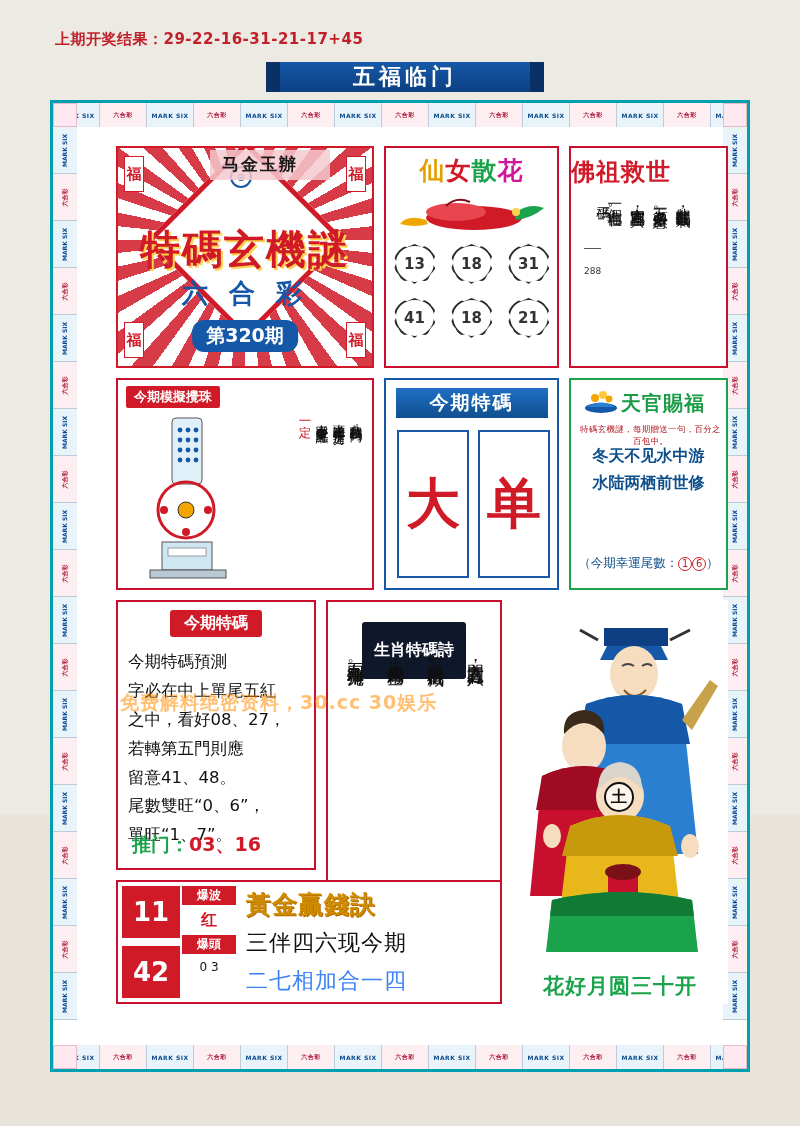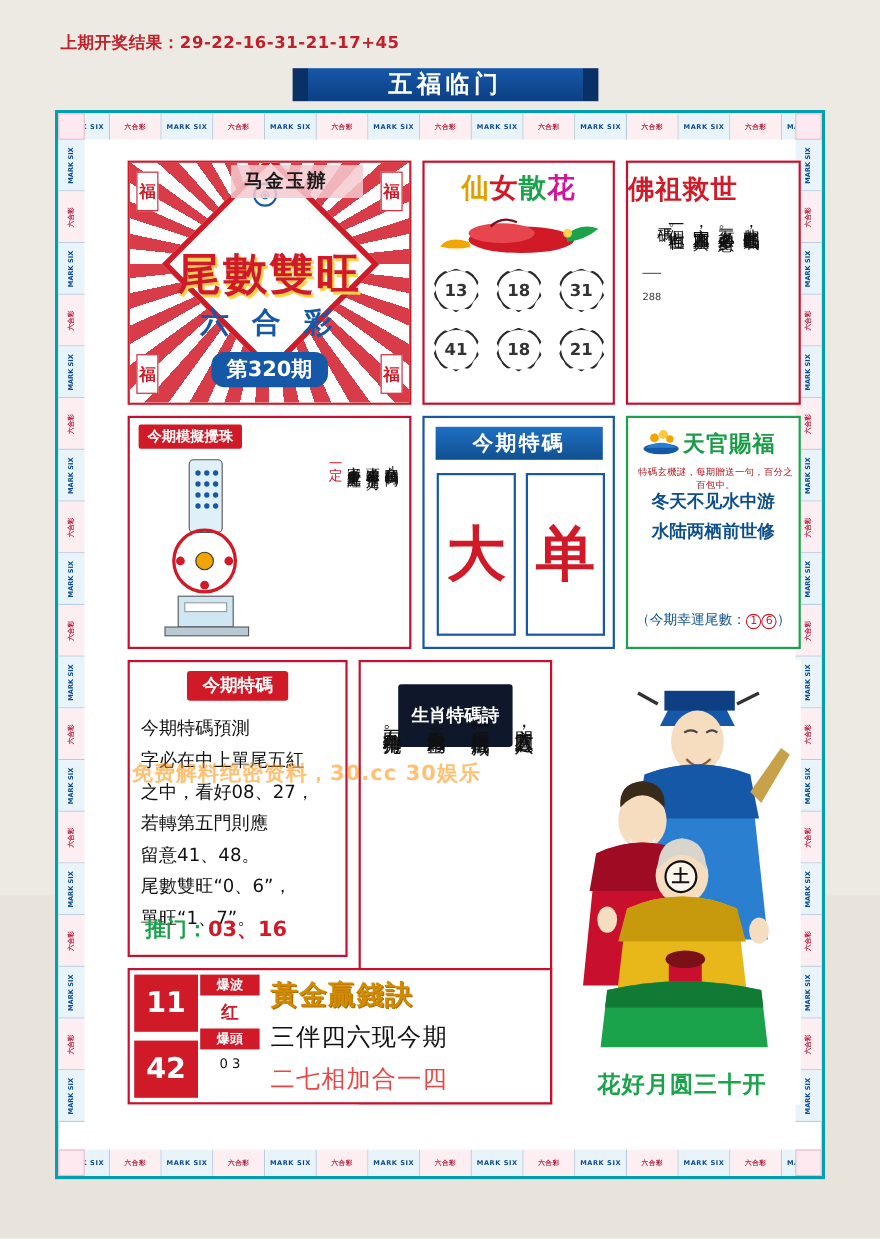--- a/index.html
+++ b/index.html
@@ -322,21 +322,21 @@
   .gm-val2 { text-align: center; font-size: 12px; color: #111; height: 26px; line-height: 26px; }
   .gold-title {
     position: absolute; left: 128px; top: 6px; font-size: 25px; font-weight: bold;
     color: #d08b00; letter-spacing: 1px;
     text-shadow: 1px 1px 0 #b06a00;
   }
   .gold-l1 {
     position: absolute; left: 128px; top: 46px; font-size: 22px; color: #111; letter-spacing: 1px;
   }
   .gold-l2 {
-    position: absolute; left: 128px; top: 84px; font-size: 22px; color: #ef4444; letter-spacing: 1px; text-align: center;
+    position: absolute; left: 128px; top: 84px; font-size: 22px; color: #3b82f6; letter-spacing: 1px; text-align: center;
   }
 
   
   .god-box {
     position: absolute; left: 434px; top: 472px; width: 216px; height: 404px;
     background: #fff;
   }
   .god-caption {
     position: absolute; left: 0; bottom: 4px; width: 100%; text-align: center;
     font-size: 21px; font-weight: bold; color: #1aa34a; letter-spacing: 1px;
@@ -531,21 +531,21 @@
       <div class="logo-box">
         <div class="logo-bg"></div>
         <div class="logo-diamond"></div>
         <div class="cornglyph cg1">福</div>
         <div class="cornglyph cg2">福</div>
         <div class="cornglyph cg3">福</div>
         <div class="cornglyph cg4">福</div>
         <div class="coin">⊕</div>
         <div class="logo-strip"></div>
         <div class="logo-strip-txt">马金玉辦</div>
-        <div class="logo-title">尾數雙旺</div>
+        <div class="logo-title">特碼玄機謎</div>
         <div class="logo-sub">六 合 彩</div>
         <div class="logo-issue">第320期</div>
       </div>
 
       <div class="fairy-box">
         <div class="fairy-title">
           <span class="c1">仙</span><span class="c2">女</span><span class="c3">散</span><span class="c4">花</span>
         </div>
         <svg class="fairy-art" viewBox="0 0 155 46">
           <ellipse cx="78" cy="26" rx="48" ry="12" fill="#d01a28"></ellipse>

